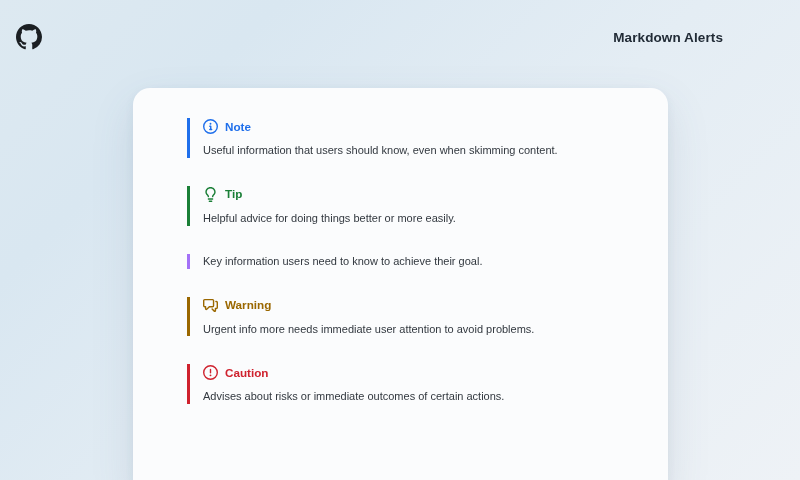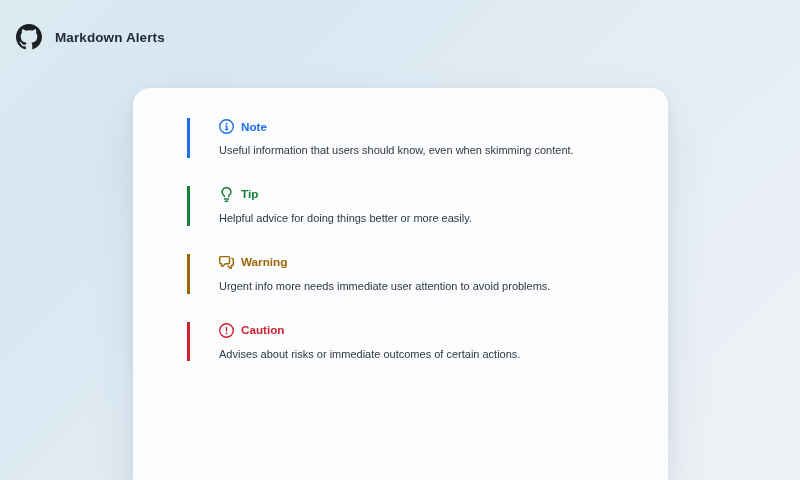--- a/index.html
+++ b/index.html
@@ -19,20 +19,21 @@
   .app-header {
     position: absolute;
     top: 0;
     left: 0;
     width: 723px;
     height: 74px;
     display: flex;
     align-items: center;
     padding-left: 16px;
     box-sizing: border-box;
+    justify-content: space-between;
   }
   .brand-mark {
     width: 26px;
     height: 26px;
     flex: 0 0 26px;
     display: block;
   }
   .brand-title {
     margin-left: 13px;
     font-size: 13.5px;
@@ -54,21 +55,21 @@
     box-shadow: 0 18px 44px rgba(70, 95, 125, 0.13),
                 0 3px 10px rgba(70, 95, 125, 0.07);
     box-sizing: border-box;
     padding: 30px 40px 0 54px;
     overflow: hidden;
   }
 
   
   .alert {
     border-left: 3.5px solid #888;
-    padding: 0 0 0 29px;
+    padding: 0 0 0 13px;
     margin: 0 0 28px 0;
   }
   .alert:last-child {
     margin-bottom: 0;
   }
   .alert-head {
     display: flex;
     align-items: center;
     height: 17px;
     margin-bottom: 8px;
@@ -150,20 +151,21 @@
             0-2.06-1.637-3.75-4-3.75ZM5.75 12h4.5a.75.75 0 0 1 0 1.5h-4.5a.75.75 0 0 1 0-1.5ZM6 15.25a.75.75 0 0 1
             .75-.75h2.5a.75.75 0 0 1 0 1.5h-2.5a.75.75 0 0 1-.75-.75Z"></path>
         </svg>
       </span>
       <span class="alert-label">Tip</span>
     </div>
     <div class="alert-body">Helpful advice for doing things better or more easily.</div>
   </div>
 
   <div class="alert v-important">
+    <div class="alert-body">Key information users need to know to achieve their goal.</div>
   </div>
 
   <div class="alert v-warning">
     <div class="alert-head">
       <span class="alert-icon">
         <svg viewBox="0 0 16 16" width="15" height="15" fill="currentColor" aria-hidden="true">
           <path d="M1.75 1h8.5c.966 0 1.75.784 1.75 1.75v5.5A1.75 1.75 0 0 1 10.25 10H7.061l-2.574
             2.573A1.458 1.458 0 0 1 2 11.543V10h-.25A1.75 1.75 0 0 1 0 8.25v-5.5C0 1.784.784 1 1.75
             1ZM1.5 2.75v5.5c0 .138.112.25.25.25h1a.75.75 0 0 1 .75.75v2.19l2.72-2.72a.749.749 0 0 1
             .53-.22h3.5a.25.25 0 0 0 .25-.25v-5.5a.25.25 0 0 0-.25-.25h-8.5a.25.25 0 0 0-.25.25Zm13

